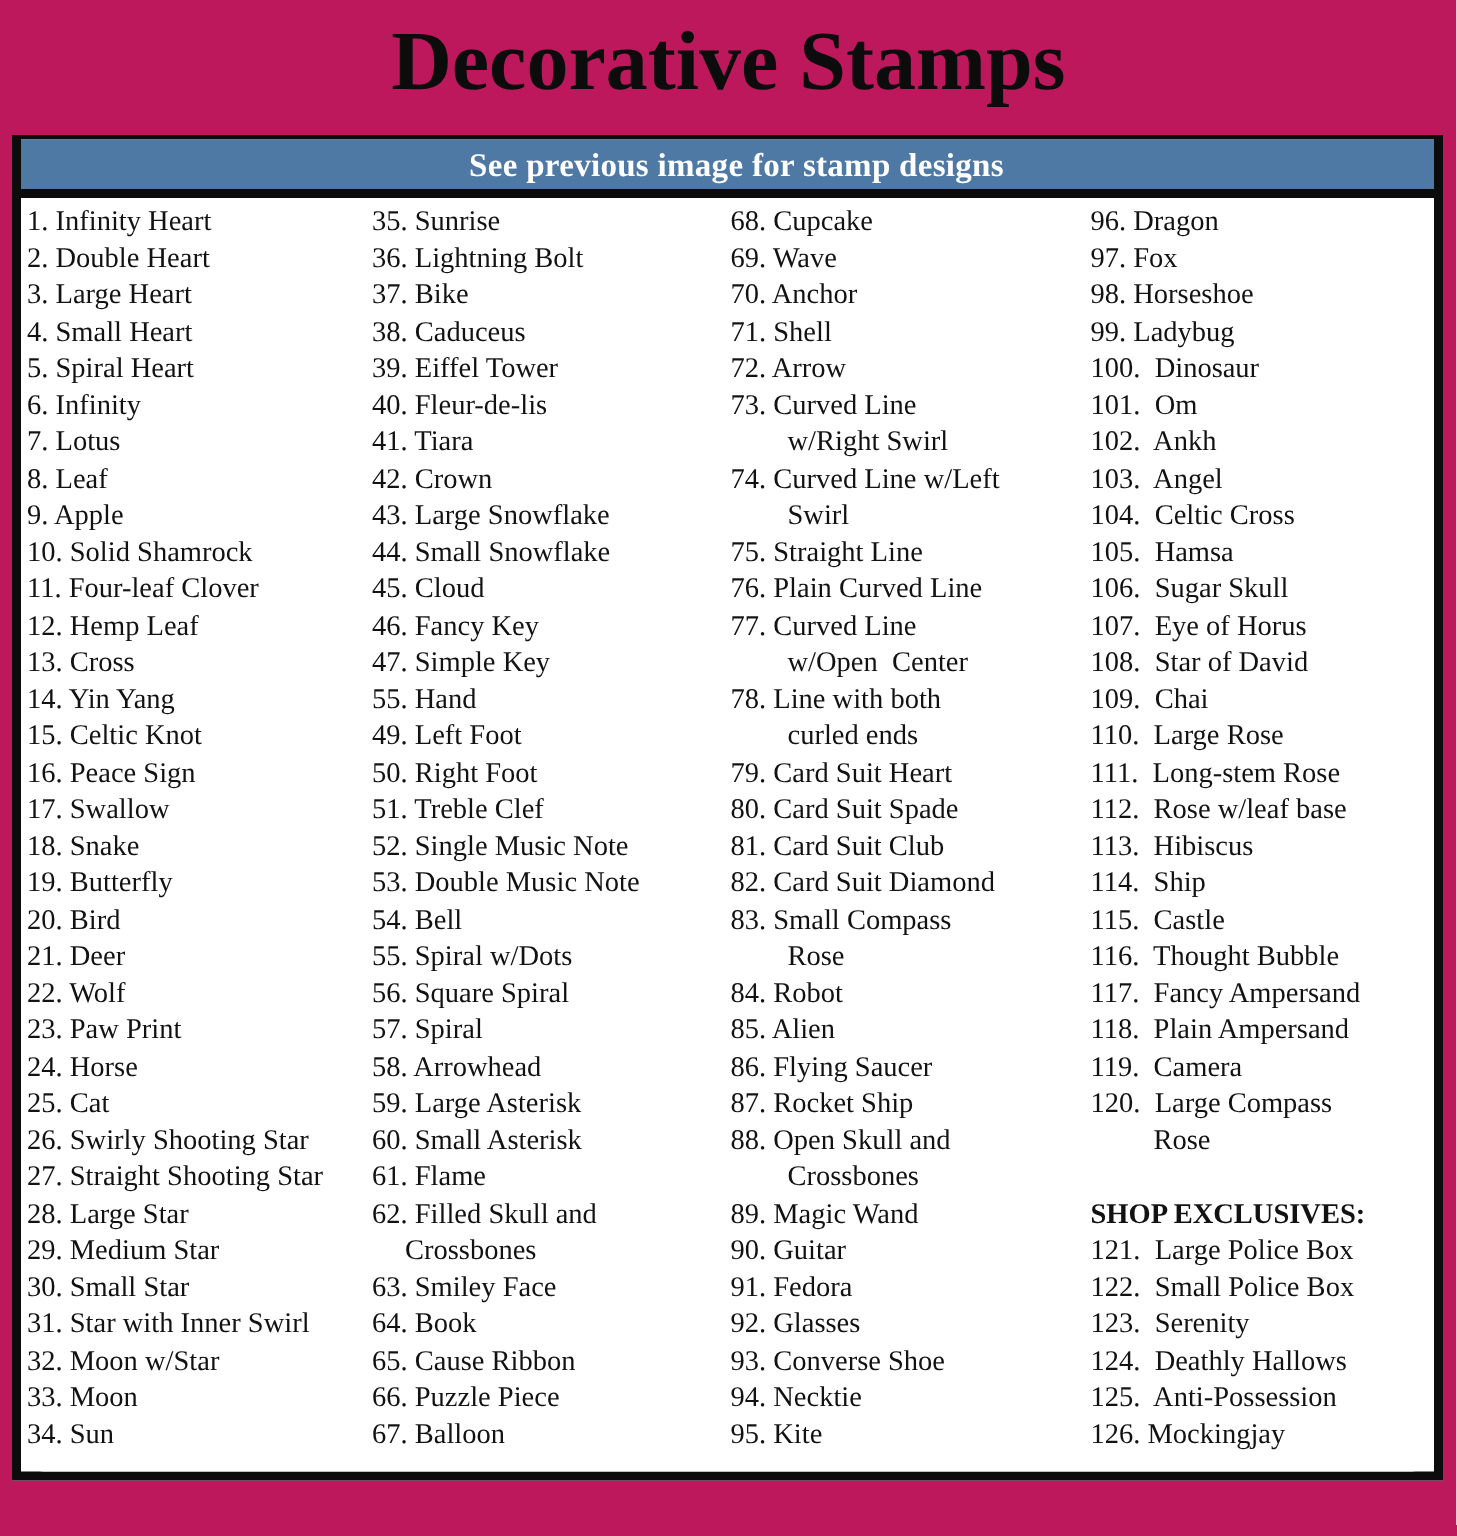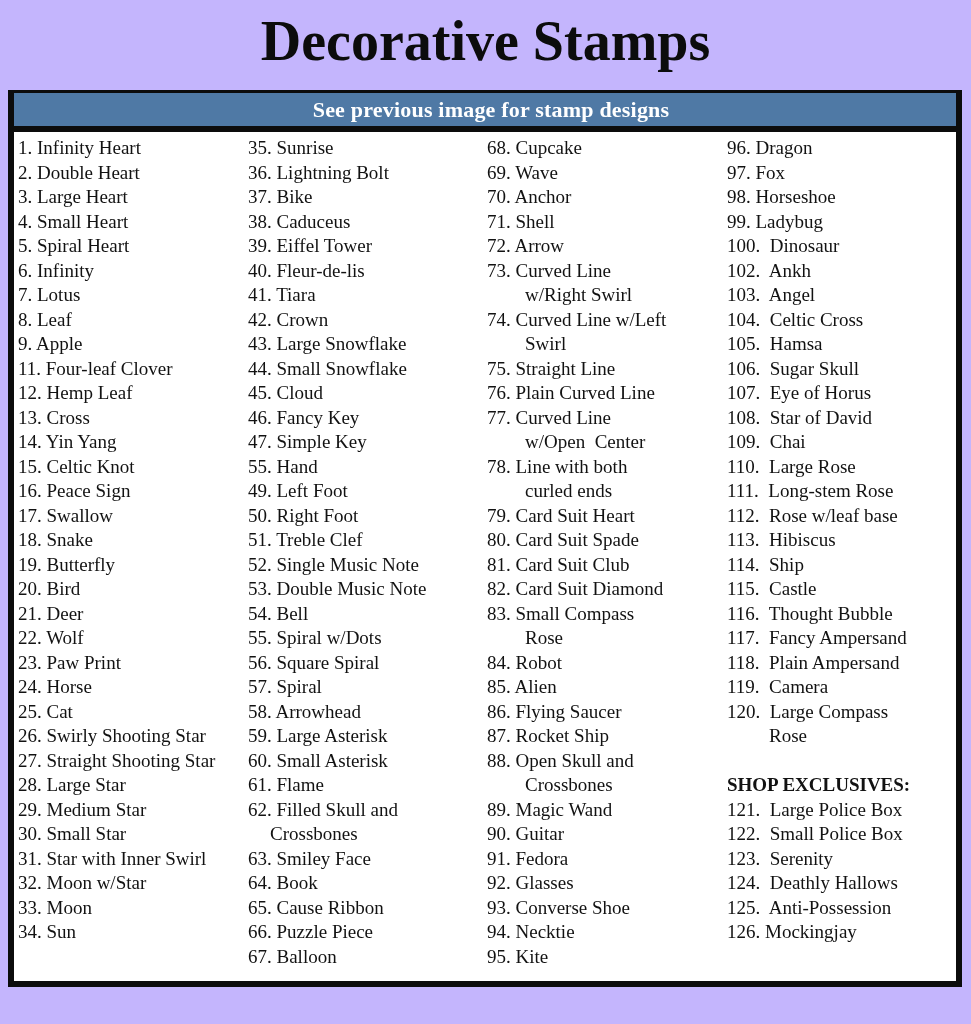--- a/index.html
+++ b/index.html
@@ -6,21 +6,21 @@
     margin: 0;
     padding: 0;
     background: #ffffff;
     width: 971px;
     font-family: "Liberation Serif", serif;
     color: #101010;
   }
   .page {
     width: 971px;
     height: 1024px;
-    background: #c4b5fd;
+    background: #be185d;
     overflow: hidden;
   }
   .title {
     margin: 8px 0 16px 0;
     text-align: center;
     font-size: 56px;
     line-height: 66px;
     font-weight: bold;
     color: #0c0c0c;
   }
@@ -88,20 +88,21 @@
       <div class="col">
           <div class="entry item">1. Infinity Heart</div>
           <div class="entry item">2. Double Heart</div>
           <div class="entry item">3. Large Heart</div>
           <div class="entry item">4. Small Heart</div>
           <div class="entry item">5. Spiral Heart</div>
           <div class="entry item">6. Infinity</div>
           <div class="entry item">7. Lotus</div>
           <div class="entry item">8. Leaf</div>
           <div class="entry item">9. Apple</div>
+          <div class="entry item">10. Solid Shamrock</div>
           <div class="entry item">11. Four-leaf Clover</div>
           <div class="entry item">12. Hemp Leaf</div>
           <div class="entry item">13. Cross</div>
           <div class="entry item">14. Yin Yang</div>
           <div class="entry item">15. Celtic Knot</div>
           <div class="entry item">16. Peace Sign</div>
           <div class="entry item">17. Swallow</div>
           <div class="entry item">18. Snake</div>
           <div class="entry item">19. Butterfly</div>
           <div class="entry item">20. Bird</div>
@@ -191,20 +192,21 @@
           <div class="entry item">93. Converse Shoe</div>
           <div class="entry item">94. Necktie</div>
           <div class="entry item">95. Kite</div>
         </div>
       <div class="col">
           <div class="entry item">96. Dragon</div>
           <div class="entry item">97. Fox</div>
           <div class="entry item">98. Horseshoe</div>
           <div class="entry item">99. Ladybug</div>
           <div class="entry item">100.  Dinosaur</div>
+          <div class="entry item">101.  Om</div>
           <div class="entry item">102.  Ankh</div>
           <div class="entry item">103.  Angel</div>
           <div class="entry item">104.  Celtic Cross</div>
           <div class="entry item">105.  Hamsa</div>
           <div class="entry item">106.  Sugar Skull</div>
           <div class="entry item">107.  Eye of Horus</div>
           <div class="entry item">108.  Star of David</div>
           <div class="entry item">109.  Chai</div>
           <div class="entry item">110.  Large Rose</div>
           <div class="entry item">111.  Long-stem Rose</div>

